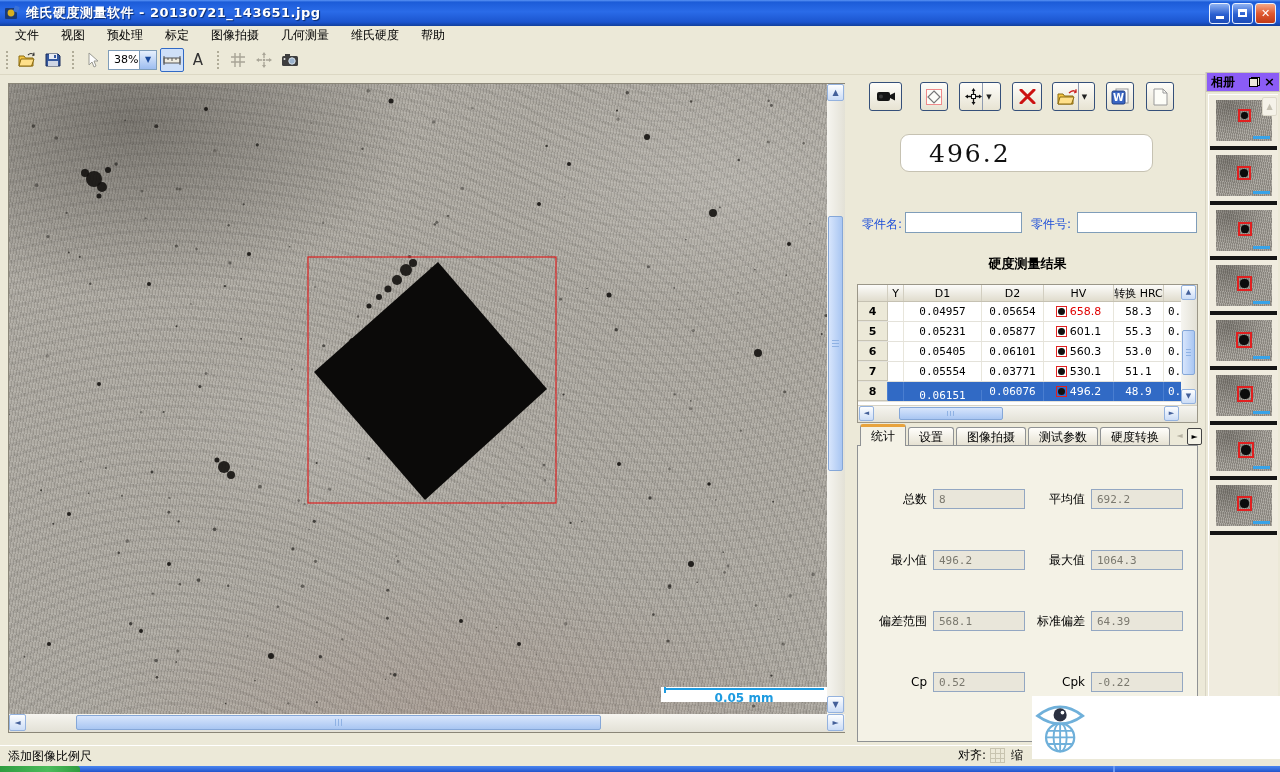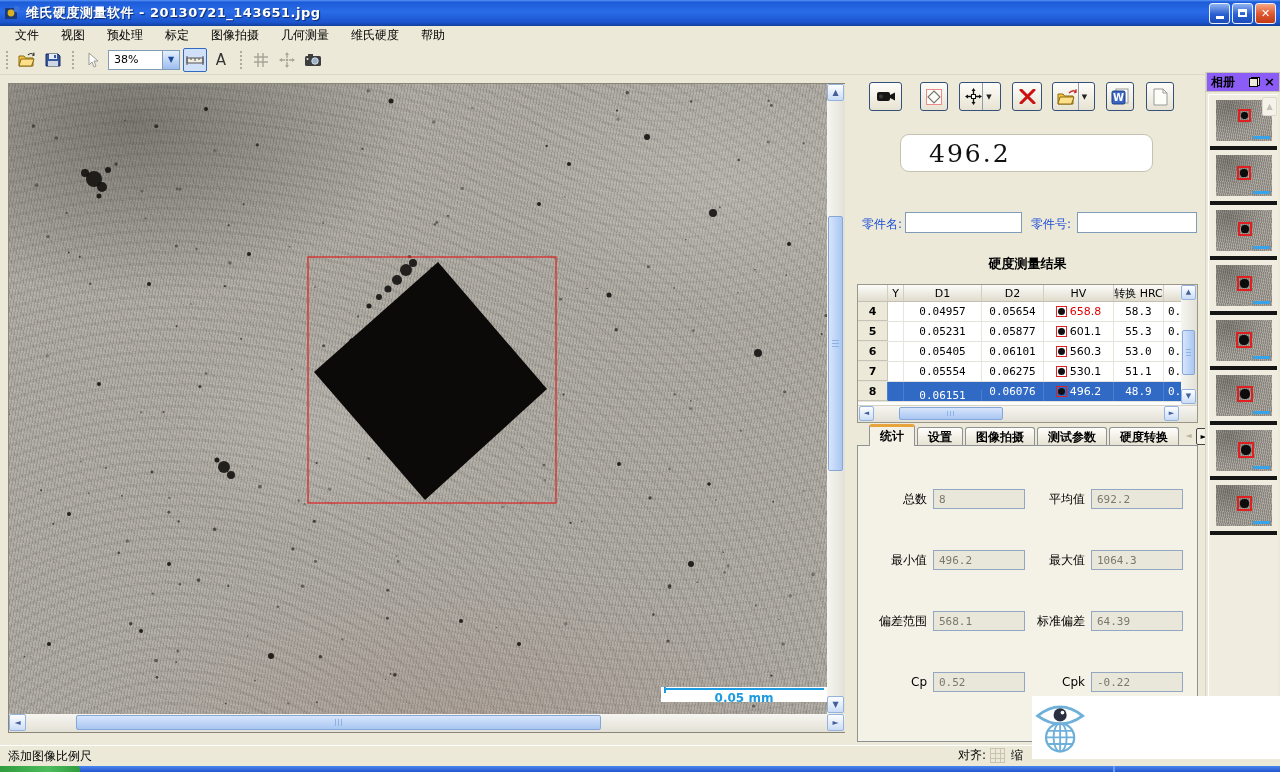--- a/index.html
+++ b/index.html
@@ -24,21 +24,21 @@
   .menubar { position:absolute; top:26px; left:0; width:100%; height:19px; background:#ece9d8;
     display:flex; align-items:center; padding-left:4px; }
   .menu-item { padding:1px 11px; font-size:12px; color:#000; }
   .toolbar { position:absolute; top:45px; left:0; width:100%; height:30px; background:#ece9d8;
     display:flex; align-items:center; border-bottom:1px solid #dcd8c4; }
   .tb-handle { width:5px; height:20px; margin:0 4px 0 5px;
     background-image:radial-gradient(circle,#b0ac98 1px,transparent 1.2px); background-size:4px 4px; }
   .tb-btn { width:24px; height:24px; display:flex; align-items:center; justify-content:center;
     border:1px solid transparent; border-radius:2px; margin:0 1px; }
   .tb-btn.active { background:#cfe0f8; border-color:#316ac5; }
-  .combo { display:flex; width:72px; height:20px; border:1px solid #7f9db9; background:#fff;
+  .combo { display:flex; width:49px; height:20px; border:1px solid #7f9db9; background:#fff;
     align-items:center; font-size:11px; margin:12px 2px; }
   .combo .val { flex:1; padding-left:5px; }
   .combo .drop { width:17px; height:100%; background:linear-gradient(180deg,#e6f0fd,#9dbdf0);
     border-left:1px solid #7f9db9; display:flex; align-items:center; justify-content:center;
     color:#1a4a9c; font-size:8px; }
   .a-glyph { font-size:15px; color:#333; font-weight:normal; }
 
   
   .image-area { position:absolute; left:8px; top:83px; width:838px; height:650px; border:1px solid #8a8678; }
   .viewport { position:absolute; left:0; top:0; width:818px; height:630px; overflow:hidden;
@@ -108,21 +108,21 @@
   .hv-ico { width:11px; height:11px; border:1px solid #e02020; margin-right:3px; position:relative; flex:0 0 auto; }
   .hv-ico::after { content:""; position:absolute; left:1px; top:1px; width:7px; height:7px;
     border-radius:50%; background:#111; }
   .t-vscroll { position:absolute; right:0; top:0; width:16px; height:121px;
     background:linear-gradient(90deg,#f6f5f0,#e3e1d6); }
   .t-hscroll { position:absolute; left:0; bottom:0; width:339px; height:17px;
     background:linear-gradient(180deg,#f6f5f0,#e3e1d6); border-top:1px solid #d6d2c4; }
   .sb-btn.sm { width:15px; height:15px; line-height:13px; font-size:7px; }
 
   
-  .tabs { position:absolute; left:24px; top:349px; width:341px; height:22px; display:flex; align-items:flex-end;font-weight:bold; }
+  .tabs { position:absolute; left:15px; top:349px; width:341px; height:22px; display:flex; align-items:flex-end; }
   .tab { height:19px; padding:0 10px; font-size:12px; display:flex; align-items:center; margin-right:2px;
     background:linear-gradient(180deg,#fffefb,#e4e0d0); border:1px solid #8f9294; border-bottom:none;
     border-radius:3px 3px 0 0; white-space:nowrap; }
   .tab.active { height:22px; background:#f4f2e6; border-top:3px solid #e8a33d; z-index:2; }
   .tab-arrows { margin-left:auto; display:flex; align-items:center; height:19px; }
   .tab-arrow { width:15px; height:17px; font-size:8px; line-height:16px; text-align:center; }
   .tab-arrow.disabled { color:#b6b2a2; }
   .tab-arrow.btn { border:1px solid #444; background:#f4f2e6; color:#000; border-radius:2px; }
   .tabpanel { position:absolute; left:12px; top:370px; width:341px; height:297px;
     border:1px solid #8f9294; background:#f4f2e6; }
@@ -638,21 +638,21 @@
                 <span class="hv-ico"></span>
                 <span>560.3</span>
               </span>
               <span class="td" style="width: 50px;">53.0</span>
               <span class="td" style="width: 60px; justify-content: flex-start; padding-left: 4px;">0.</span>
             </div>
             <div class="tr">
               <span class="td rowhdr" style="width: 30px;">7</span>
               <span class="td" style="width: 16px;"></span>
               <span class="td" style="width: 78px;">0.05554</span>
-              <span class="td" style="width: 62px;">0.06275</span>
+              <span class="td" style="width: 62px;">0.03771</span>
               <span class="td" style="width: 70px;">
                 <span class="hv-ico"></span>
                 <span>530.1</span>
               </span>
               <span class="td" style="width: 50px;">51.1</span>
               <span class="td" style="width: 60px; justify-content: flex-start; padding-left: 4px;">0.</span>
             </div>
             <div class="tr sel">
               <span class="td rowhdr" style="width: 30px;">8</span>
               <span class="td" style="width: 16px;"></span>

